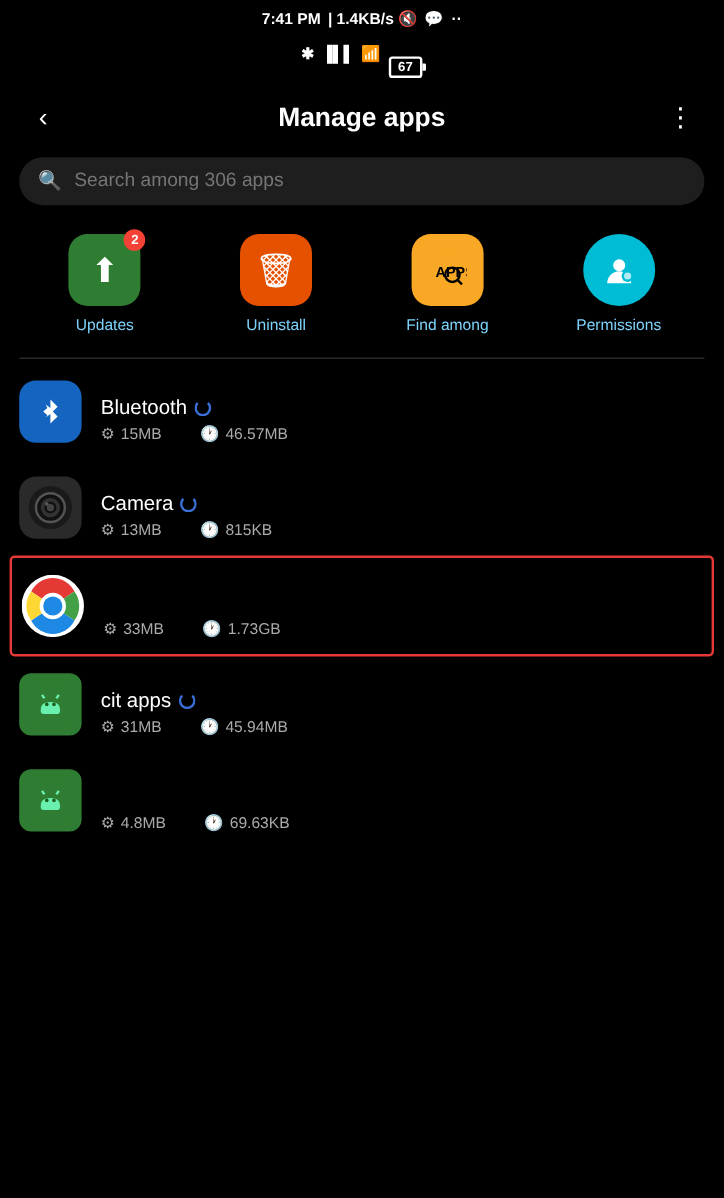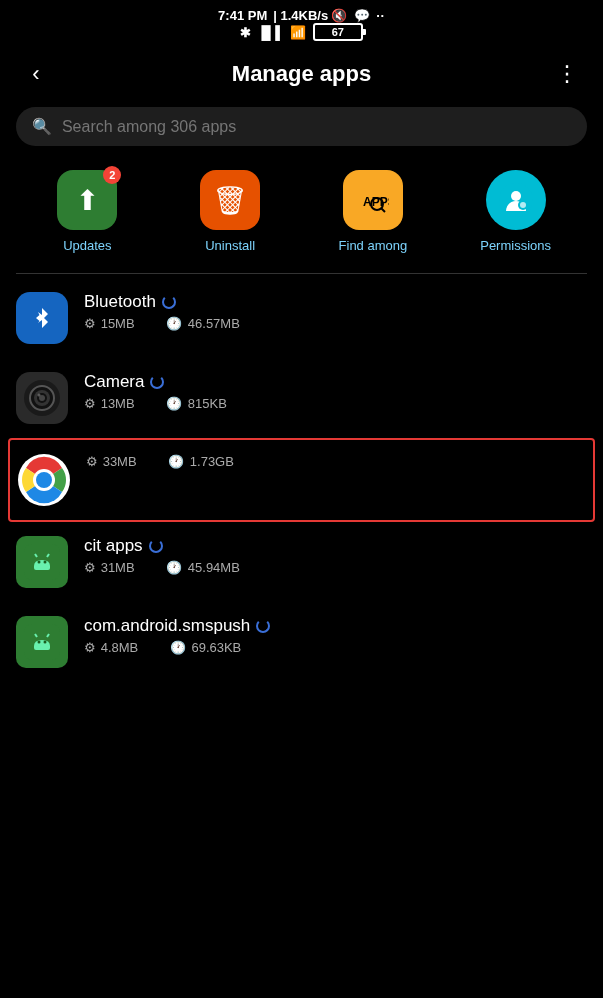--- a/index.html
+++ b/index.html
@@ -19,22 +19,22 @@
       align-items: center;
       padding: 8px 16px 4px;
       font-size: 13px;
       font-weight: 600;
       flex-direction: column;
     }
     .status-left { display: flex; align-items: center; gap: 6px; }
     .status-right { display: flex; align-items: center; gap: 6px; }
     .battery-icon {
       display: inline-flex; align-items: center; justify-content: center;
-      border: 2px solid #fff; border-radius: 3px; padding: 1px 17px;
-      font-size: 11px; font-weight: 700; position: relative;
+      border: 2px solid #fff; border-radius: 3px; padding: 1px 6px;
+      font-size: 11px; font-weight: 700; position: relative; margin-top: 24px;
     }
     .battery-icon::after {
       content: '';
       position: absolute; right: -5px; top: 50%; transform: translateY(-50%);
       width: 3px; height: 6px; background: #fff; border-radius: 0 1px 1px 0;
     }
 
     
     .header {
       display: flex;
@@ -124,21 +124,21 @@
     .divider {
       height: 1px;
       background: #333;
       margin: 0 16px 4px;
     }
 
     
     .app-list { padding: 0 8px; }
     .app-item {
       display: flex;
-      align-items: flex-start;
+      align-items: flex-end;
       padding: 14px 8px;
       cursor: pointer;
       border-radius: 4px;
       position: relative;
     }
     .app-item.highlighted {
       border: 2px solid #e53935;
       border-radius: 4px;
     }
     .app-info {
@@ -420,24 +420,20 @@
         <path d="M10 22 Q10 16 18 16 Q26 16 26 22 L26 24 Q26 26 24 26 L12 26 Q10 26 10 24 Z" fill="#69f0ae"></path>
         <rect x="12" y="20" width="3" height="6" rx="1.5" fill="#69f0ae"></rect>
         <rect x="21" y="20" width="3" height="6" rx="1.5" fill="#69f0ae"></rect>
         <circle cx="15" cy="18" r="1.5" fill="#1b5e20"></circle>
         <circle cx="21" cy="18" r="1.5" fill="#1b5e20"></circle>
         <line x1="13" y1="13" x2="11" y2="10" stroke="#69f0ae" stroke-width="2"></line>
         <line x1="23" y1="13" x2="25" y2="10" stroke="#69f0ae" stroke-width="2"></line>
       </svg>
     </div>
     <div class="app-info">
-      <div class="app-name-row">
-        <span class="app-name">com.android.smspush</span>
-        <div class="app-spinner"></div>
-      </div>
       <div class="app-sizes">
         <div class="size-item">
           <span class="size-icon">⚙</span>
           <span>4.8MB</span>
         </div>
         <div class="size-item">
           <span class="size-icon">🕐</span>
           <span>69.63KB</span>
         </div>
       </div>

